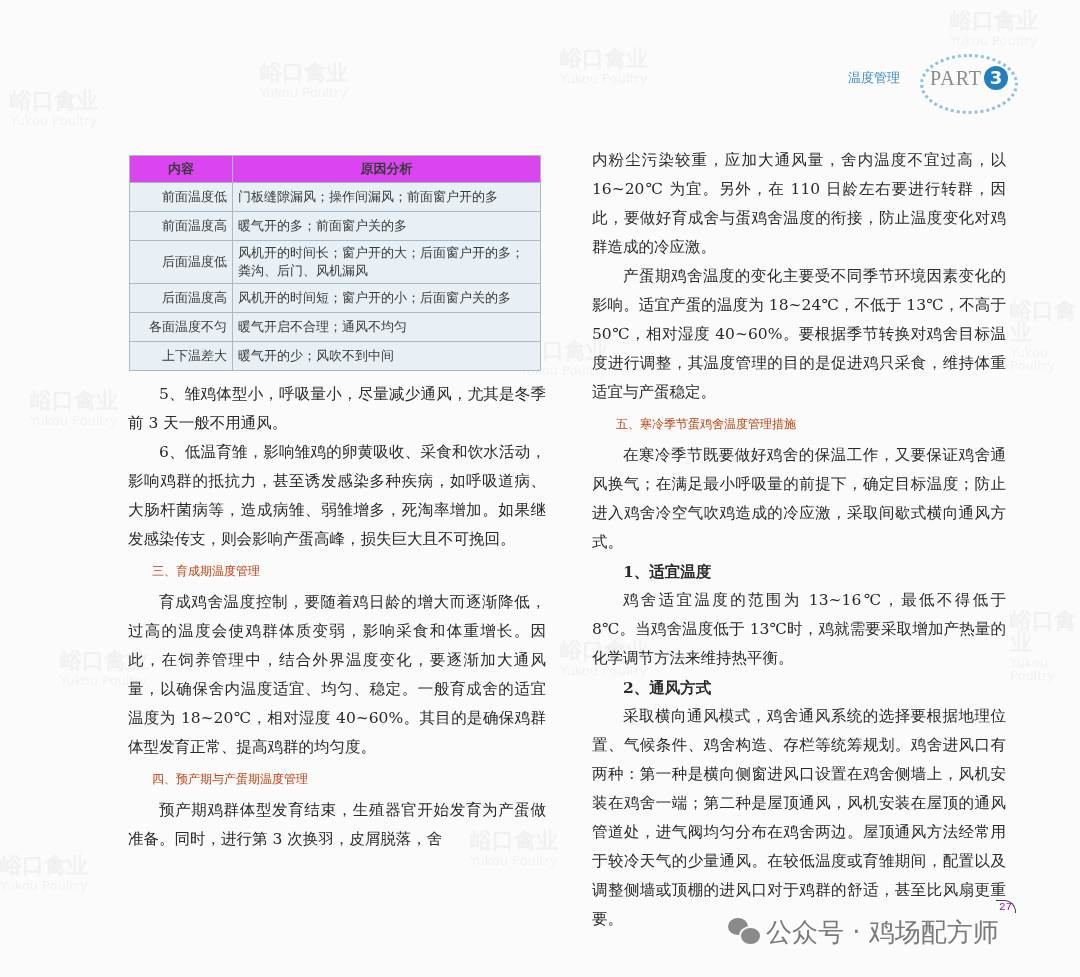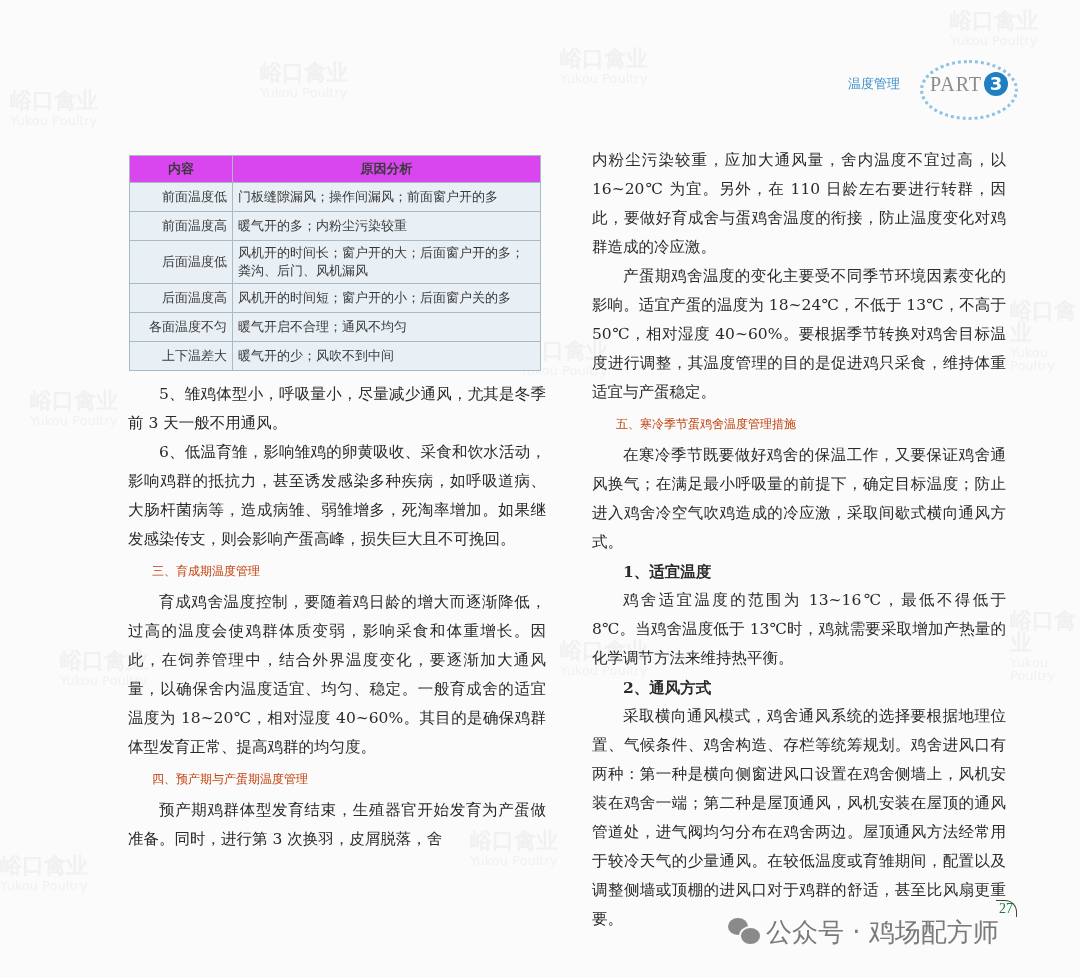--- a/index.html
+++ b/index.html
@@ -8,21 +8,21 @@
     background: #fbfbfb;
     font-family: "DejaVu Serif", "Liberation Serif", serif;
     color: #2a2a2a;
   }
   .watermark {
     position: absolute; color: #f1f1f1; font-family: "DejaVu Sans", sans-serif;
     font-size: 22px; font-weight: bold; line-height: 1; pointer-events: none;
   }
   .watermark .sub { display: block; font-size: 13px; font-weight: normal; margin-top: 2px; }
   .header-badge {
-    position: absolute; left: 848px; top: 58px; width: 170px; height: 60px;
+    position: absolute; left: 848px; top: 52px; width: 170px; height: 60px;
   }
   .header-section {
     position: absolute; left: 0; top: 17px;
     font-family: "DejaVu Sans", sans-serif; font-size: 13px; color: #3a8fc8;
   }
   .part-ring {
     position: absolute; left: 72px; top: 2px; width: 92px; height: 54px;
     border: 3px dotted #8ec3e3; border-radius: 50%;
   }
   .part-text {
@@ -53,21 +53,21 @@
   .col p { margin: 0; }
   .col p.indent { text-indent: 2em; }
   .col h3 {
     margin: 0; font-family: "DejaVu Sans", sans-serif; font-size: 12px; font-weight: normal;
     color: #c2410c; padding-left: 2em; line-height: 34px;
   }
   .col h4 { margin: 0; font-size: 15.5px; font-weight: bold; padding-left: 2em; line-height: 29px; }
 
   .page-num {
     position: absolute; left: 996px; top: 900px;
-    font-family: Liberation Serif, serif; font-size: 14px; color: #15803d;
+    font-family: Liberation Mono, monospace; font-size: 11px; color: #a21caf;
     border-top: 1px solid #444; border-right: 1px solid #444; border-radius: 0 12px 0 0; padding: 0 3px;
   }
   .wechat {
     position: absolute; left: 728px; top: 915px;
     font-family: "DejaVu Sans", sans-serif; font-size: 26px; color: #7a7a7a; white-space: nowrap;
   }
   .wechat .icon { display: inline-block; width: 32px; height: 26px; position: relative; vertical-align: -3px; margin-right: 6px; }
   .wechat .icon .b1 { position: absolute; left: 0; top: 0; width: 20px; height: 17px; border-radius: 50%; background: #8a8a8a; }
   .wechat .icon .b2 { position: absolute; left: 11px; top: 8px; width: 19px; height: 16px; border-radius: 50%; background: #8a8a8a; border: 2px solid #fbfbfb; }
 </style>
@@ -101,21 +101,21 @@
       <th>原因分析</th>
     </tr>
   </thead>
   <tbody>
     <tr>
       <td class="c1">前面温度低</td>
       <td>门板缝隙漏风；操作间漏风；前面窗户开的多</td>
     </tr>
     <tr>
       <td class="c1">前面温度高</td>
-      <td>暖气开的多；内粉尘污染较重</td>
+      <td>暖气开的多；前面窗户关的多</td>
     </tr>
     <tr>
       <td class="c1">后面温度低</td>
       <td>风机开的时间长；窗户开的大；后面窗户开的多；粪沟、后门、风机漏风</td>
     </tr>
     <tr>
       <td class="c1">后面温度高</td>
       <td>风机开的时间短；窗户开的小；后面窗户关的多</td>
     </tr>
     <tr>

